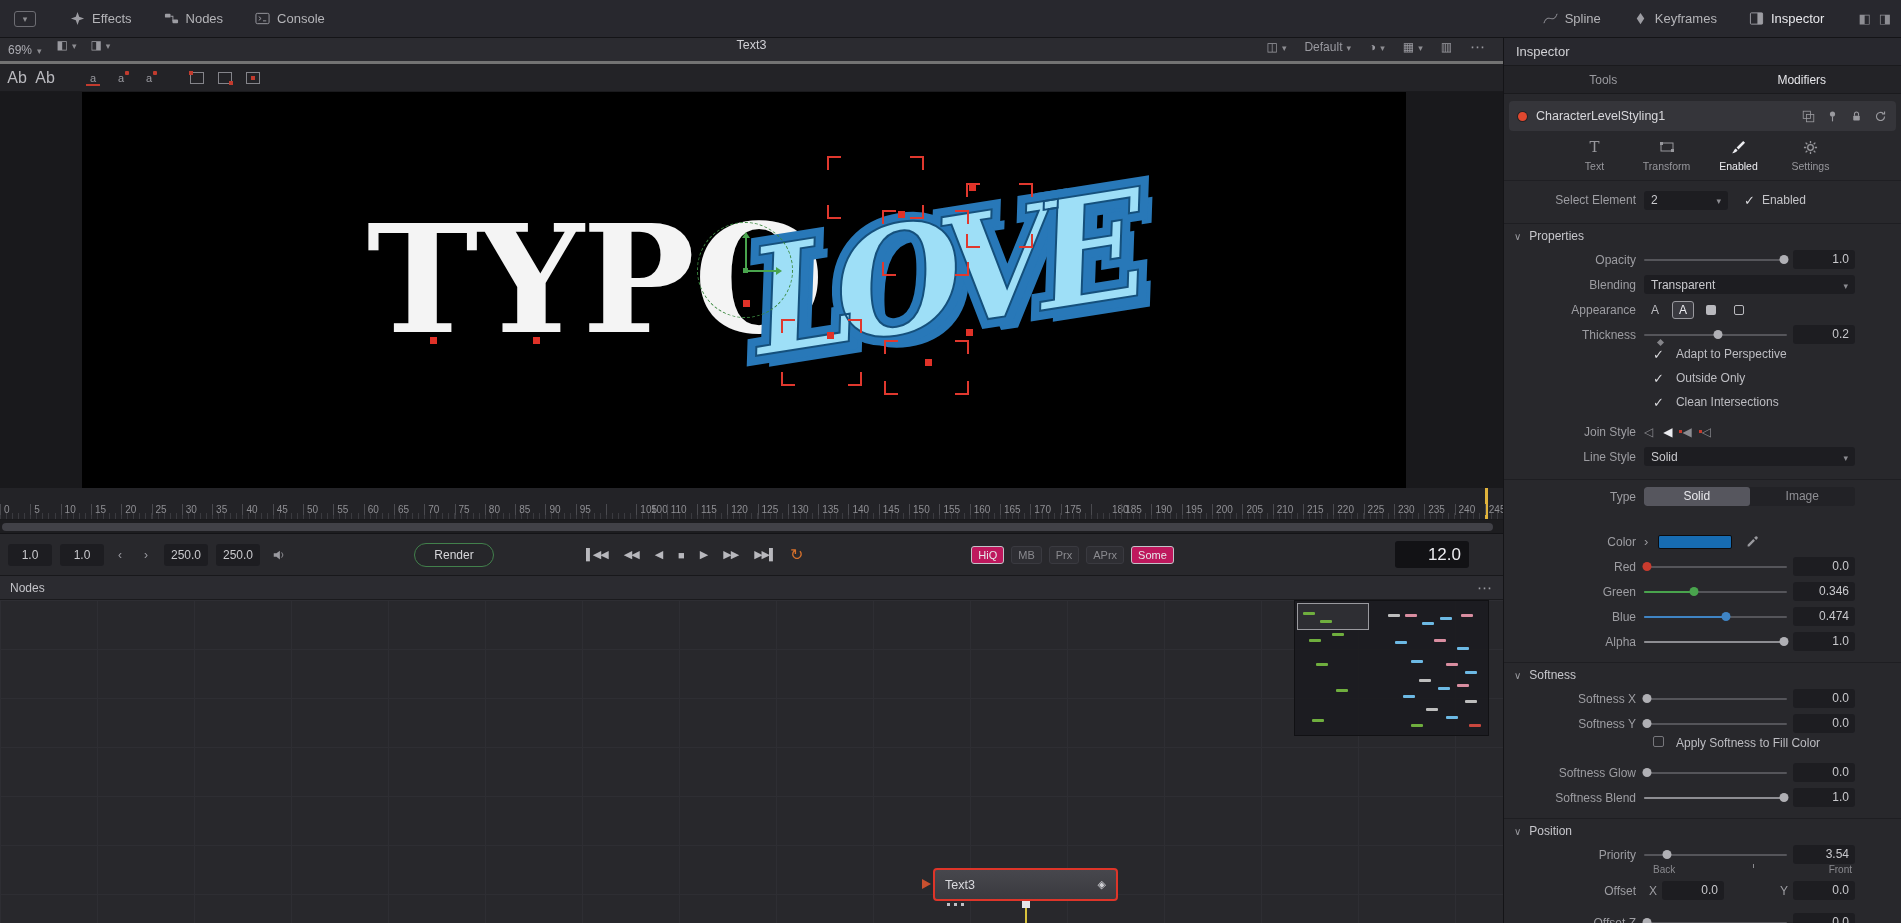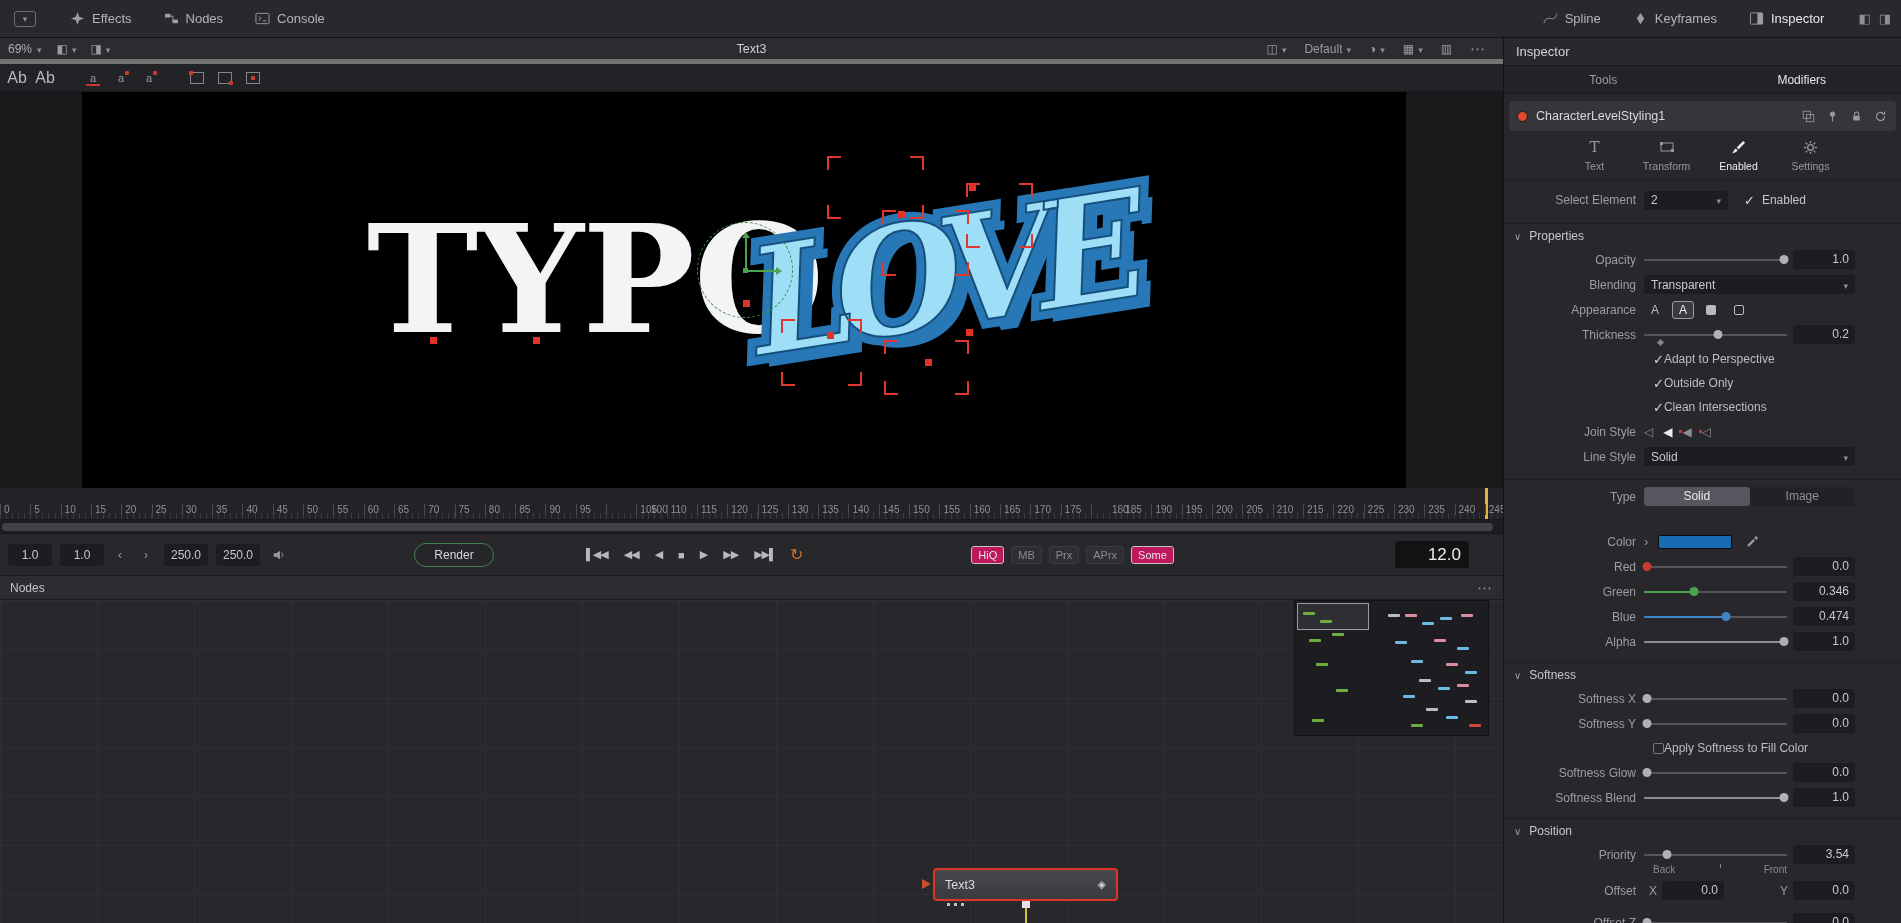--- a/index.html
+++ b/index.html
@@ -14,21 +14,21 @@
   .tb-group-l{display:flex;margin-left:18px}
   .tb-group-r{display:flex;margin-left:auto}
   .tb-btn.bright{color:#e8e8ec}
   .tb-ic{color:#9d9da3;display:flex}
   .tb-corner{display:flex;gap:8px;margin:0 10px 0 18px;color:#8e8e94;font-size:13px}
 
   
   .main{display:flex;height:885px}
   .leftcol{width:1503px;display:flex;flex-direction:column;min-width:0}
 
-  .viewerbar{height:26px;background:#2b2b30;border-bottom:5px solid #737373;display:flex;align-items:center;position:relative;font-size:12px;color:#aeaeb4}
+  .viewerbar{height:26px;background:#2b2b30;border-bottom:3px solid #737373;display:flex;align-items:flex-start;position:relative;font-size:12px;color:#aeaeb4}
   .zoom-select{display:flex;align-items:center;gap:5px;padding:0 8px;height:100%}
   .vb-iconbtn{display:flex;align-items:center;gap:4px;padding:0 7px;color:#9a9aa0;font-size:12px}
   .vb-title{position:absolute;left:50%;transform:translateX(-50%);color:#cfcfd4;font-size:12.5px}
   .vb-right{margin-left:auto;display:flex;align-items:center;gap:4px;padding-right:10px}
   .chev::before{content:"▾";font-size:9px;color:#8d8d92}
   .dots::before{content:"⋯";font-size:15px;color:#9a9aa0;letter-spacing:1px}
 
   .texttoolbar{height:28px;background:#232327;border-bottom:1px solid #1a1a1d;display:flex;align-items:center;gap:6px;padding-left:6px}
   .tt-btn{min-width:22px;height:20px;display:flex;align-items:center;justify-content:center;color:#b9b9be;font-size:16px;border-radius:3px;position:relative}
   .tt-btn.small{font-size:11px;color:#9a9aa0}
@@ -133,42 +133,42 @@
   .slider.red .knob{background:#c93b2e}
   .slider.green .knob{background:#49a44d}.slider.green .fill{background:#49a44d}
   .slider.blue .knob{background:#3f84c4}.slider.blue .fill{background:#3f84c4}
   .slider.alpha .fill{background:#8e8e93}
   .defmark{position:absolute;left:10%;top:13px;width:5px;height:5px;background:#85858a;transform:rotate(45deg)}
   .vbox{flex:none;width:62px;height:19px;margin-left:6px;background:#1d1d21;border-radius:3px;color:#c9c9cd;text-align:right;line-height:19px;padding-right:6px}
   .vbox.inline{margin-left:0}
   .ddl{flex:1;height:19px;background:#1d1d21;border-radius:3px;display:flex;align-items:center;padding:0 7px;color:#c9c9cd}
   .ddl .chev{margin-left:auto}
   .ddl.narrow{flex:none;width:84px}
-  .crow{display:flex;align-items:center;height:24px;padding-left:149px;gap:0;color:#bdbdc2}
+  .crow{display:flex;height:24px;padding-left:149px;gap:12px;color:#bdbdc2}
   .ck::before{content:"✓";color:#d8d8dc;font-size:13px}
   .ckoff{width:11px;height:11px;border:1px solid #77777c;border-radius:2px}
   .sect{display:flex;align-items:center;gap:8px;height:24px;margin-top:8px;padding-left:10px;color:#c7c7cc;font-size:12px;border-top:1px solid #1e1e22}
   .sechev::before{content:"∨";font-size:10px;color:#9a9a9f}
   .divider{height:1px;background:#1e1e22;margin:10px 0 4px}
   .appbtns{display:flex;gap:6px;align-items:center}
   .abtn{width:22px;height:18px;display:flex;align-items:center;justify-content:center;color:#b9b9be;font-size:12px;border-radius:3px}
   .abtn.sel{border:1px solid #9a9a9f;background:#3a3a40;color:#ececf0}
   .abtn .sqf{width:10px;height:10px;border-radius:2px;background:#b9b9be}
   .abtn .sqo{width:10px;height:10px;border-radius:2px;border:1px solid #b9b9be}
   .joinbtns{display:flex;gap:10px;align-items:center}
   .jbtn{color:#8b8b90;font-size:12px;position:relative}
   .jbtn.active{color:#ececf0}
   .jbtn.redmark::after{content:"";position:absolute;left:-3px;top:5px;width:3px;height:3px;background:#c23b2e}
   .seg{flex:1;display:flex;height:19px;background:#222226;border-radius:3px;overflow:hidden}
   .segbtn{flex:1;text-align:center;line-height:19px;color:#909095}
   .segbtn.active{background:#56565e;color:#e8e8ec;border-radius:3px}
   .expander::before{content:"›";color:#9a9a9f;font-size:13px}
   .swatch{width:74px;height:14px;border:1px solid #0c0c0e;border-radius:2px;margin-left:10px}
   .dropper{margin-left:14px;color:#9a9a9f;display:flex}
-  .subrow{display:flex;justify-content:space-between;height:13px;margin:-3px 114px 0 149px;font-size:10px;color:#8a8a8f;position:relative}
+  .subrow{display:flex;justify-content:space-between;height:13px;margin:-3px 49px 0 149px;font-size:10px;color:#8a8a8f;position:relative}
   .subrow .ctick{position:absolute;left:50%;top:0;width:1px;height:4px;background:#8a8a8f}
   .axlabel{color:#9d9da2;width:18px;text-align:center}
   .flexgap{flex:1}
 </style>
 </head>
 <body>
 
 <div class="app">
 
   <header class="topbar">

